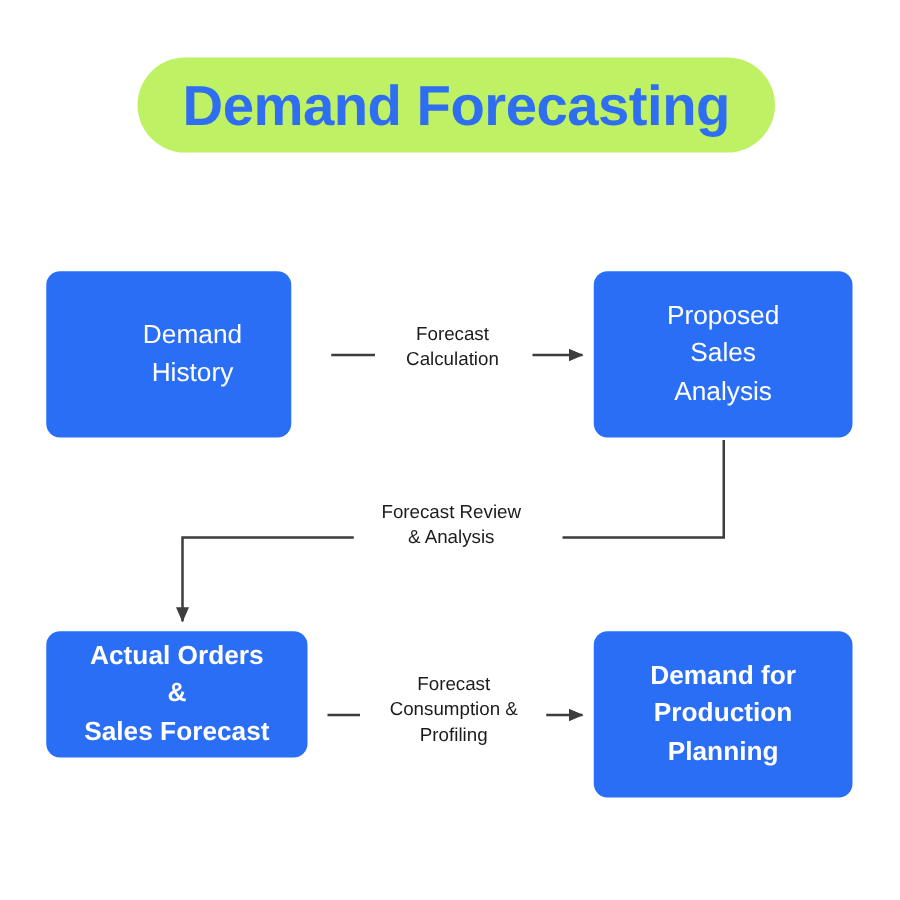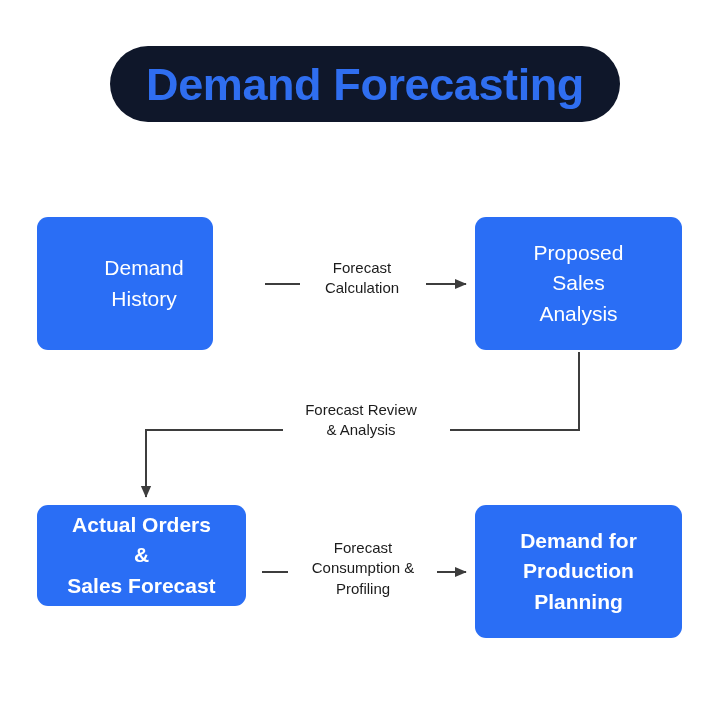--- a/index.html
+++ b/index.html
@@ -20,21 +20,21 @@
     background: #ffffff;
   }
 
   
   .title-pill {
     position: absolute;
     left: 110px;
     top: 46px;
     width: 510px;
     height: 76px;
-    background: #0f172a;
+    background: #bef264;
     border-radius: 38px;
     display: flex;
     align-items: center;
     justify-content: center;
   }
   .title-text {
     font-family: "Liberation Sans", sans-serif;
     font-size: 45px;
     font-weight: bold;
     color: #2f6ef0;
@@ -60,21 +60,21 @@
     font-family: "Liberation Sans", sans-serif;
     font-size: 21px;
     line-height: 1.45;
     white-space: pre-line;
     font-weight: normal;
   }
   .node.bold .node-label {
     font-weight: bold;
   }
 
-  #node-demand-history   { left: 37px;  top: 217px; width: 176px; height: 133px; padding-left: 48px; }
+  #node-demand-history   { left: 37px;  top: 217px; width: 196px; height: 133px; padding-left: 48px; }
   #node-proposed-sales   { left: 475px; top: 217px; width: 207px; height: 133px; }
   #node-actual-orders    { left: 37px;  top: 505px; width: 209px; height: 101px; }
   #node-demand-production{ left: 475px; top: 505px; width: 207px; height: 133px; align-items: center; }
 
   
   .conn-label {
     position: absolute;
     font-family: "Liberation Sans", sans-serif;
     font-size: 15px;
     color: #1c1c1c;

